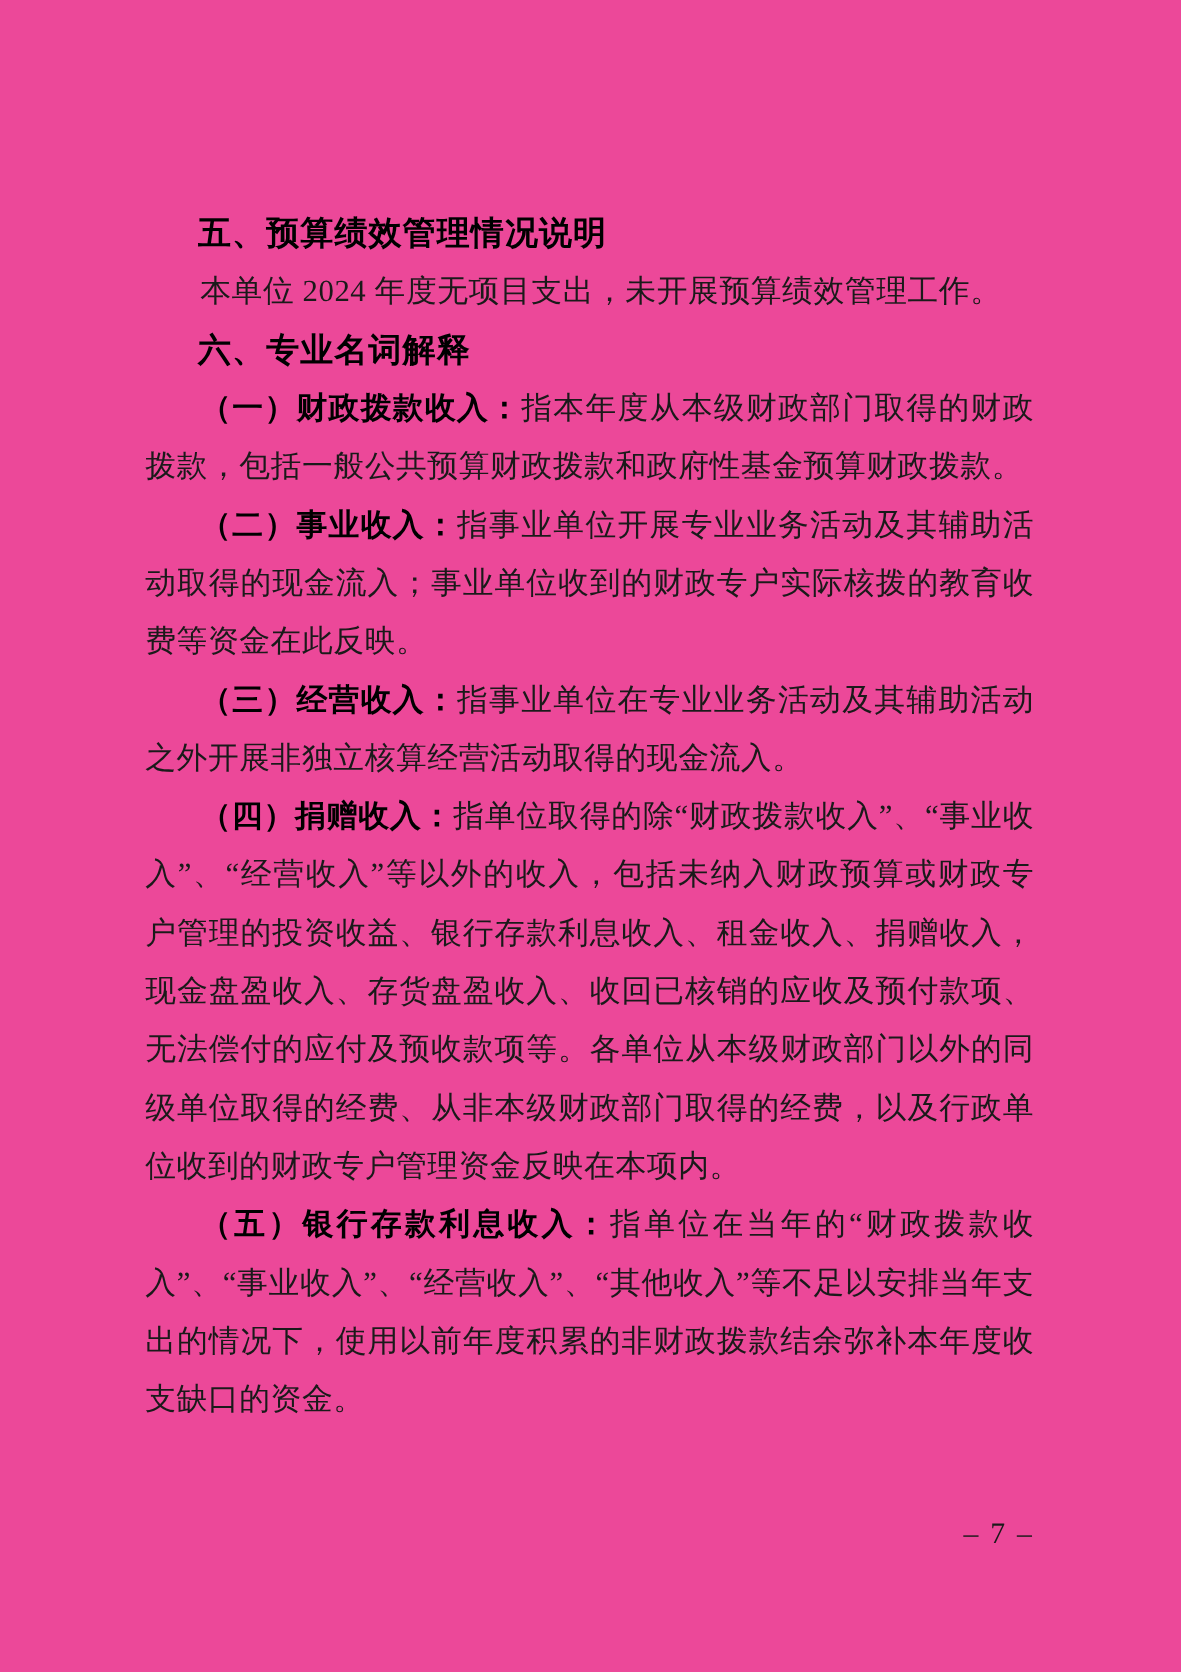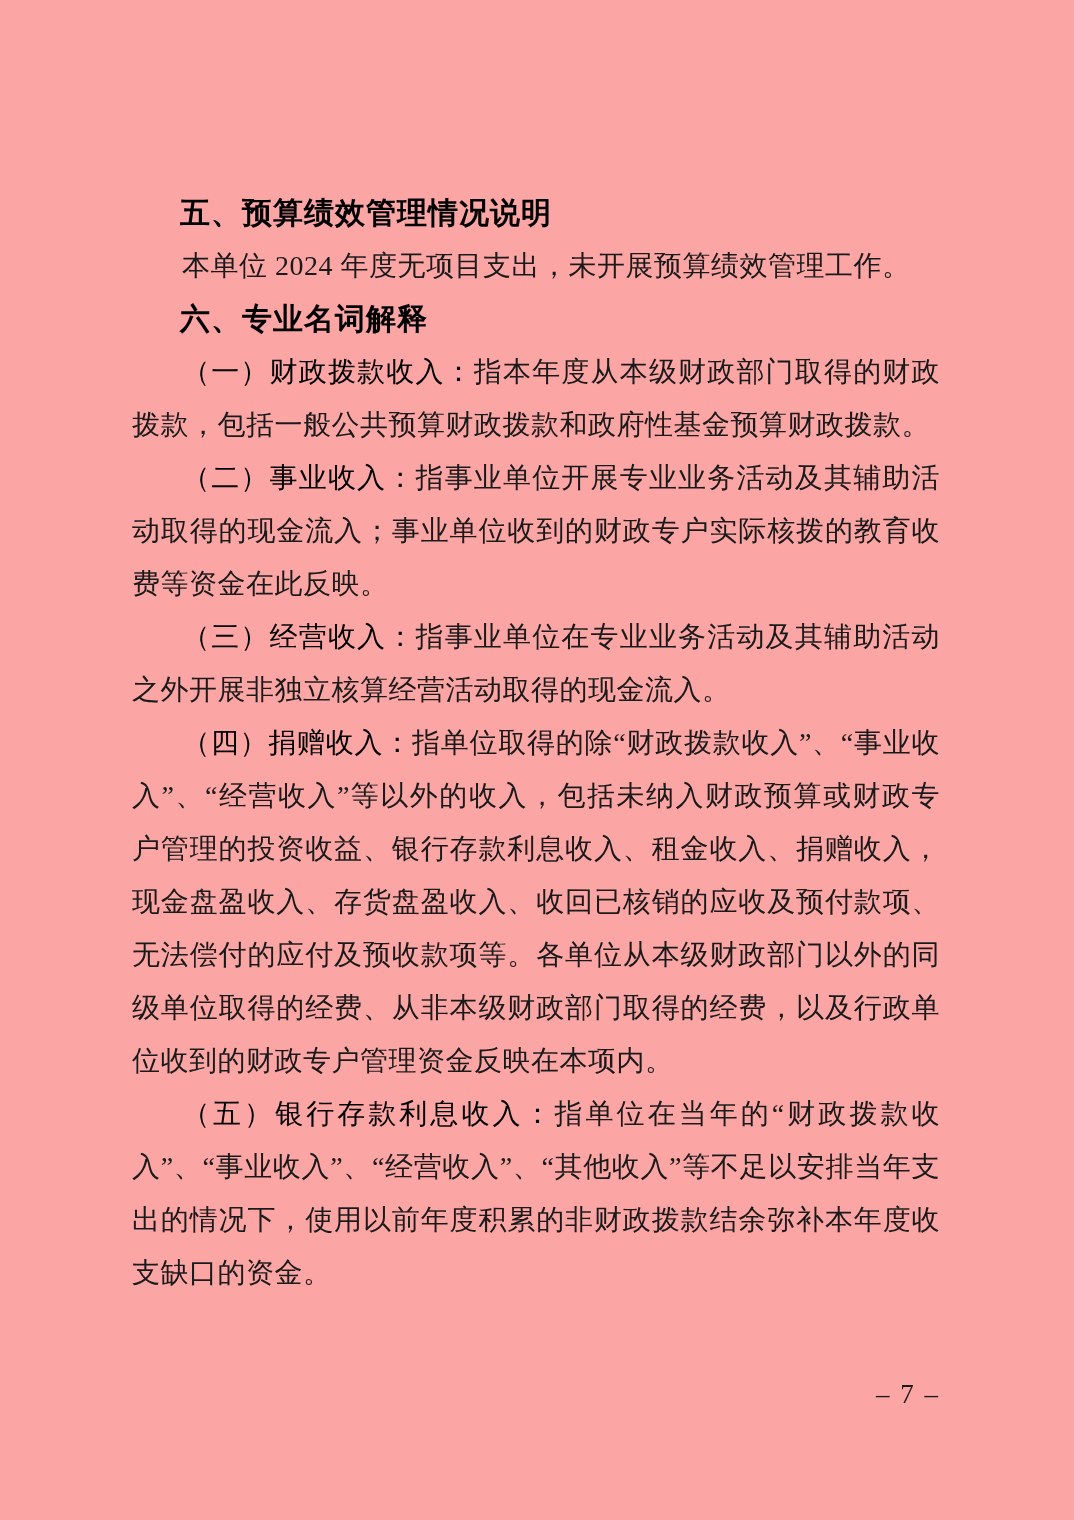--- a/index.html
+++ b/index.html
@@ -11,21 +11,21 @@
     height: 1520px;
     background: #ffffff;
     color: #000000;
     font-family: "Liberation Serif", serif;
     position: relative;
     overflow: hidden;
   }
   .page {
     position: absolute;
     inset: 0;
-    background: #fca5a5;
+    background: #ec4899;
   }
   .content {
     position: absolute;
     left: 132px;
     top: 186px;
     width: 808px;
   }
   .paragraph {
     margin: 0;
     font-size: 28px;
@@ -40,21 +40,21 @@
     margin: 0;
     font-family: "Liberation Sans", sans-serif;
     font-weight: 700;
     font-size: 30px;
     line-height: 53px;
     letter-spacing: 1px;
     text-indent: 48px;
     color: #000000;
   }
   .lead {
-    font-weight: 400;
+    font-weight: 700;
     color: #000000;
   }
   .page-number {
     position: absolute;
     top: 1378px;
     right: 134px;
     font-size: 27px;
     line-height: 32px;
     letter-spacing: 2px;
     font-family: "Liberation Serif", serif;

